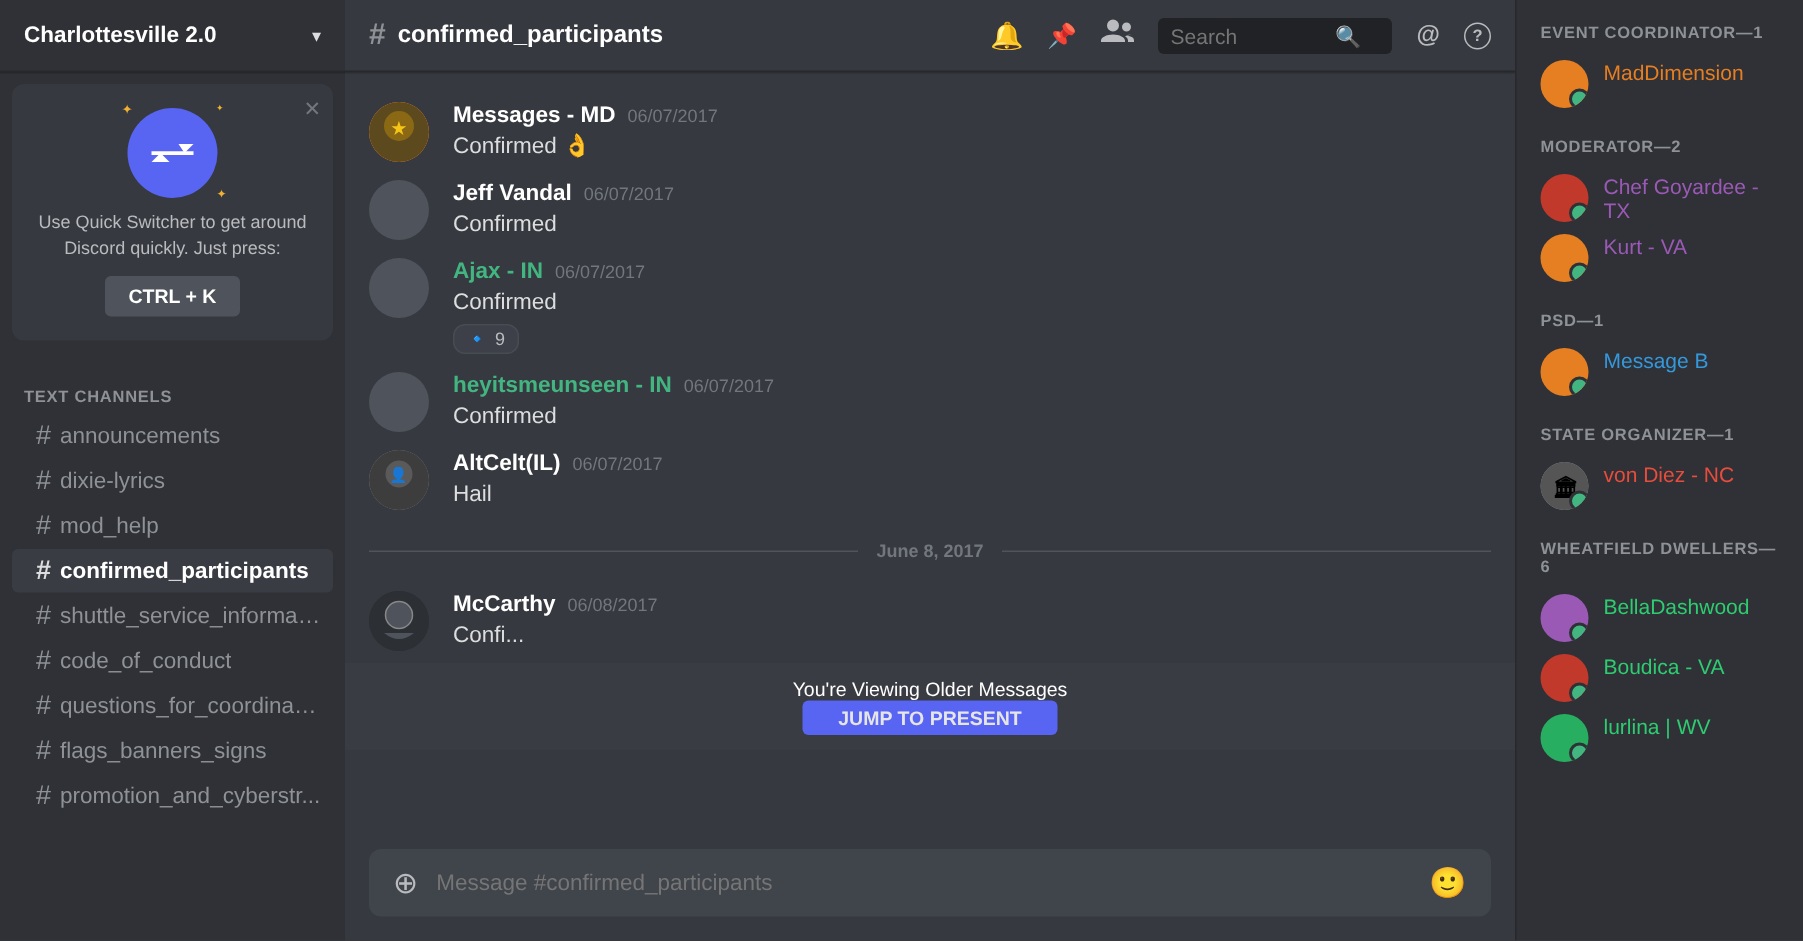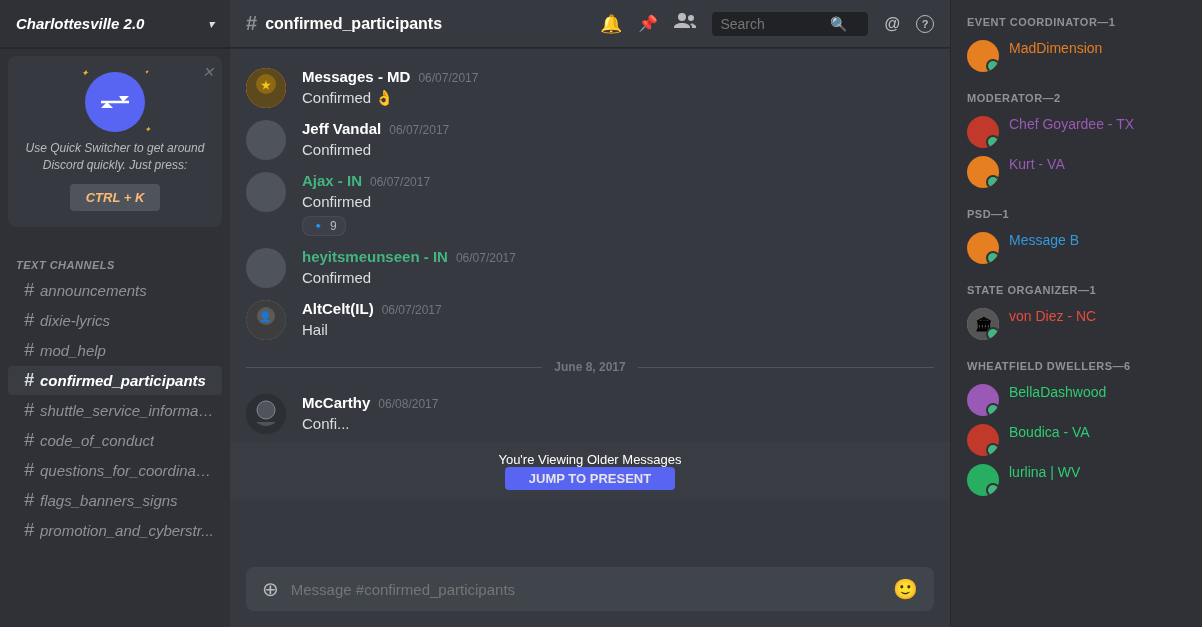--- a/index.html
+++ b/index.html
@@ -3,31 +3,31 @@
   <meta charset="utf-8">
   <style>
     * { margin: 0; padding: 0; box-sizing: border-box; }
     body { font-family: 'Whitney', 'Helvetica Neue', Arial, sans-serif; background: #36393f; color: #dcddde; width: 1202px; height: 627px; overflow: hidden; display: flex; flex-direction: column; }
 
     
     .app { display: flex; flex-direction: column; height: 627px; }
     .main-row { display: flex; flex: 1; overflow: hidden; }
 
     
-    .sidebar { width: 230px; background: #2f3136; display: flex; flex-direction: column; flex-shrink: 0; font-style: italic; }
+    .sidebar { width: 230px; background: #2f3136; display: flex; flex-direction: column; flex-shrink: 0; }
     .server-header { height: 48px; background: #2f3136; display: flex; align-items: center; padding: 0 16px; border-bottom: 1px solid #26282c; cursor: pointer; box-shadow: 0 1px 0 rgba(0,0,0,0.2); }
     .server-name { font-size: 15px; font-weight: 700; color: #fff; flex: 1; }
     .server-chevron { color: #dcddde; font-size: 12px; }
 
     
     .quick-switcher { background: #36393f; margin: 8px; border-radius: 8px; padding: 16px; text-align: center; position: relative; }
     .qs-close { position: absolute; top: 8px; right: 8px; color: #72767d; cursor: pointer; font-size: 14px; }
     .qs-icon { width: 60px; height: 60px; border-radius: 50%; background: #5865f2; display: flex; align-items: center; justify-content: center; margin: 0 auto 8px; font-size: 24px; color: white; }
     .qs-text { font-size: 12px; color: #b9bbbe; margin-bottom: 10px; line-height: 1.4; }
-    .qs-shortcut { background: #4f545c; border-radius: 4px; padding: 6px 16px; font-size: 13px; font-weight: 700; color: #fdba74; display: inline-block; }
+    .qs-shortcut { background: #4f545c; border-radius: 4px; padding: 6px 16px; font-size: 13px; font-weight: 700; color: #ffffff; display: inline-block; }
 
     
     .channels-section { flex: 1; overflow-y: auto; padding: 8px 0; }
     .channel-category { font-size: 11px; font-weight: 700; color: #8e9297; text-transform: uppercase; padding: 16px 8px 4px 16px; letter-spacing: 0.5px; }
     .channel-item { display: flex; align-items: center; padding: 4px 8px 4px 16px; border-radius: 4px; margin: 1px 8px; cursor: pointer; color: #8e9297; font-size: 15px; }
     .channel-item.active { background: #393c43; color: #fff; font-weight: 600; }
     .channel-hash { margin-right: 6px; font-size: 18px; color: #8e9297; }
     .channel-item.active .channel-hash { color: #dcddde; }
     .channel-name { overflow: hidden; text-overflow: ellipsis; white-space: nowrap; }
 
@@ -69,21 +69,21 @@
     .jump-to-present { color: #e5e5e5; font-size: 13px; font-weight: 600; cursor: pointer; background: #5865f2; padding: 4px 24px; border-radius: 4px; }
 
     
     .message-input-area { padding: 0 16px 16px; flex-shrink: 0; }
     .message-input-box { background: #40444b; border-radius: 8px; display: flex; align-items: center; padding: 10px 16px; }
     .input-plus { color: #b9bbbe; font-size: 20px; margin-right: 12px; cursor: pointer; }
     .input-field { flex: 1; background: transparent; border: none; outline: none; color: #dcddde; font-size: 15px; }
     .input-emoji { color: #b9bbbe; font-size: 20px; cursor: pointer; }
 
     
-    .right-sidebar { width: 252px; background: #2f3136; padding: 16px; overflow-y: auto; flex-shrink: 0; border-left: 1px solid #26282c; }
+    .right-sidebar { width: 192px; background: #2f3136; padding: 16px; overflow-y: auto; flex-shrink: 0; border-left: 1px solid #26282c; }
     .role-section { margin-bottom: 16px; }
     .role-title { font-size: 11px; font-weight: 700; color: #8e9297; text-transform: uppercase; letter-spacing: 0.5px; margin-bottom: 8px; }
     .member-item { display: flex; align-items: flex-start; padding: 4px 0; cursor: pointer; border-radius: 4px; }
     .member-avatar { width: 32px; height: 32px; border-radius: 50%; margin-right: 10px; background: #5865f2; flex-shrink: 0; overflow: hidden; display: flex; align-items: center; justify-content: center; font-size: 12px; color: white; font-weight: 700; position: relative; }
     .member-avatar::after { content: ''; width: 10px; height: 10px; background: #43b581; border-radius: 50%; border: 2px solid #2f3136; position: absolute; bottom: -1px; right: -1px; }
     .member-name { font-size: 14px; color: #dcddde; }
     .member-name.coordinator { color: #e67e22; }
     .member-name.moderator { color: #9b59b6; }
     .member-name.psd { color: #3498db; }
     .member-name.state-org { color: #e74c3c; }

